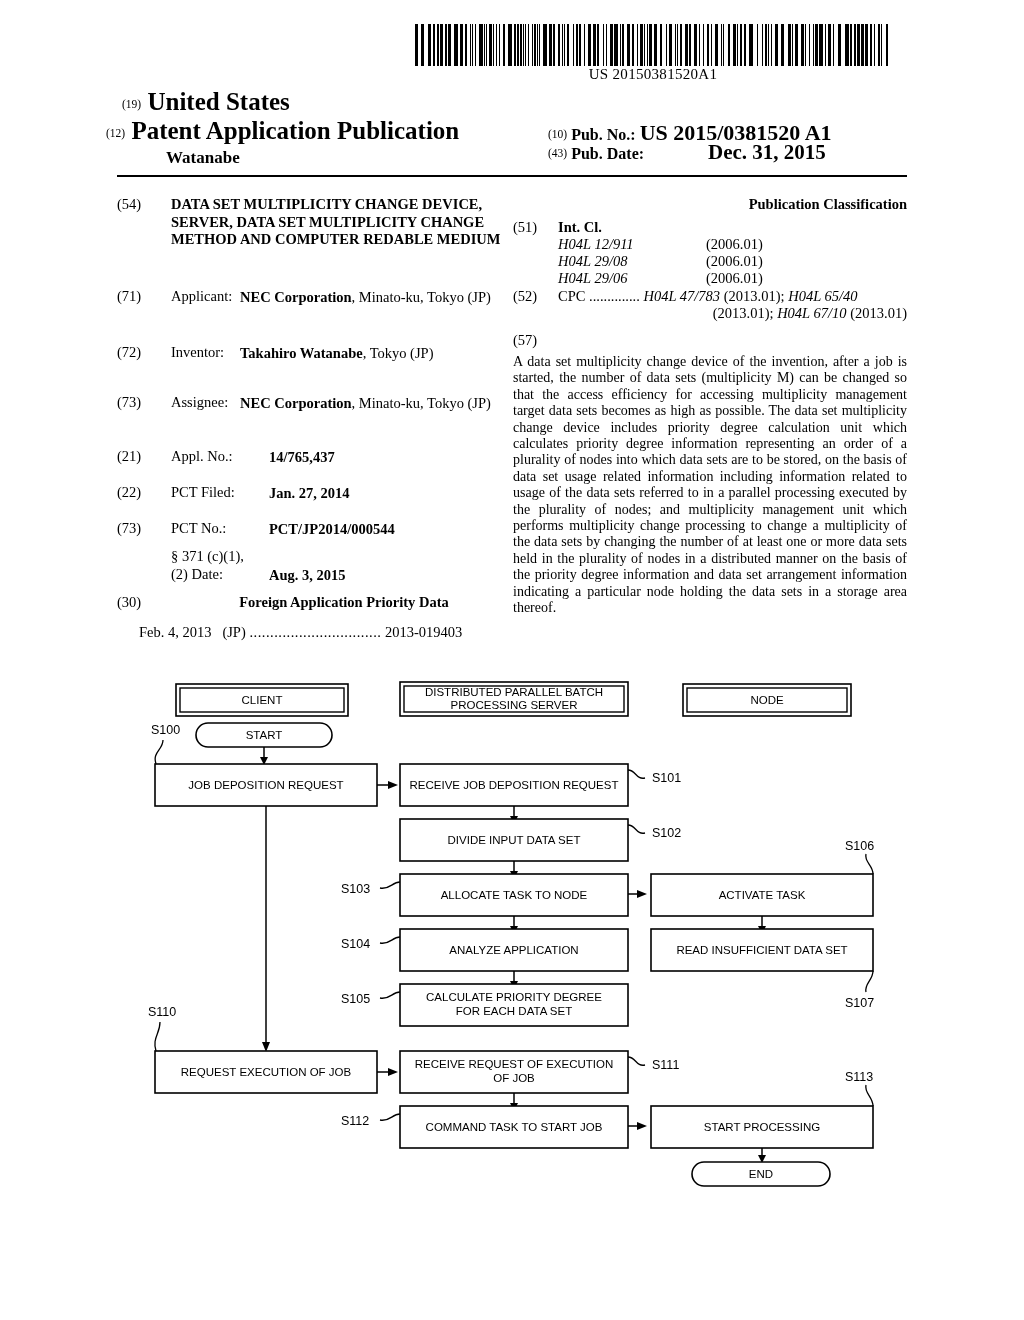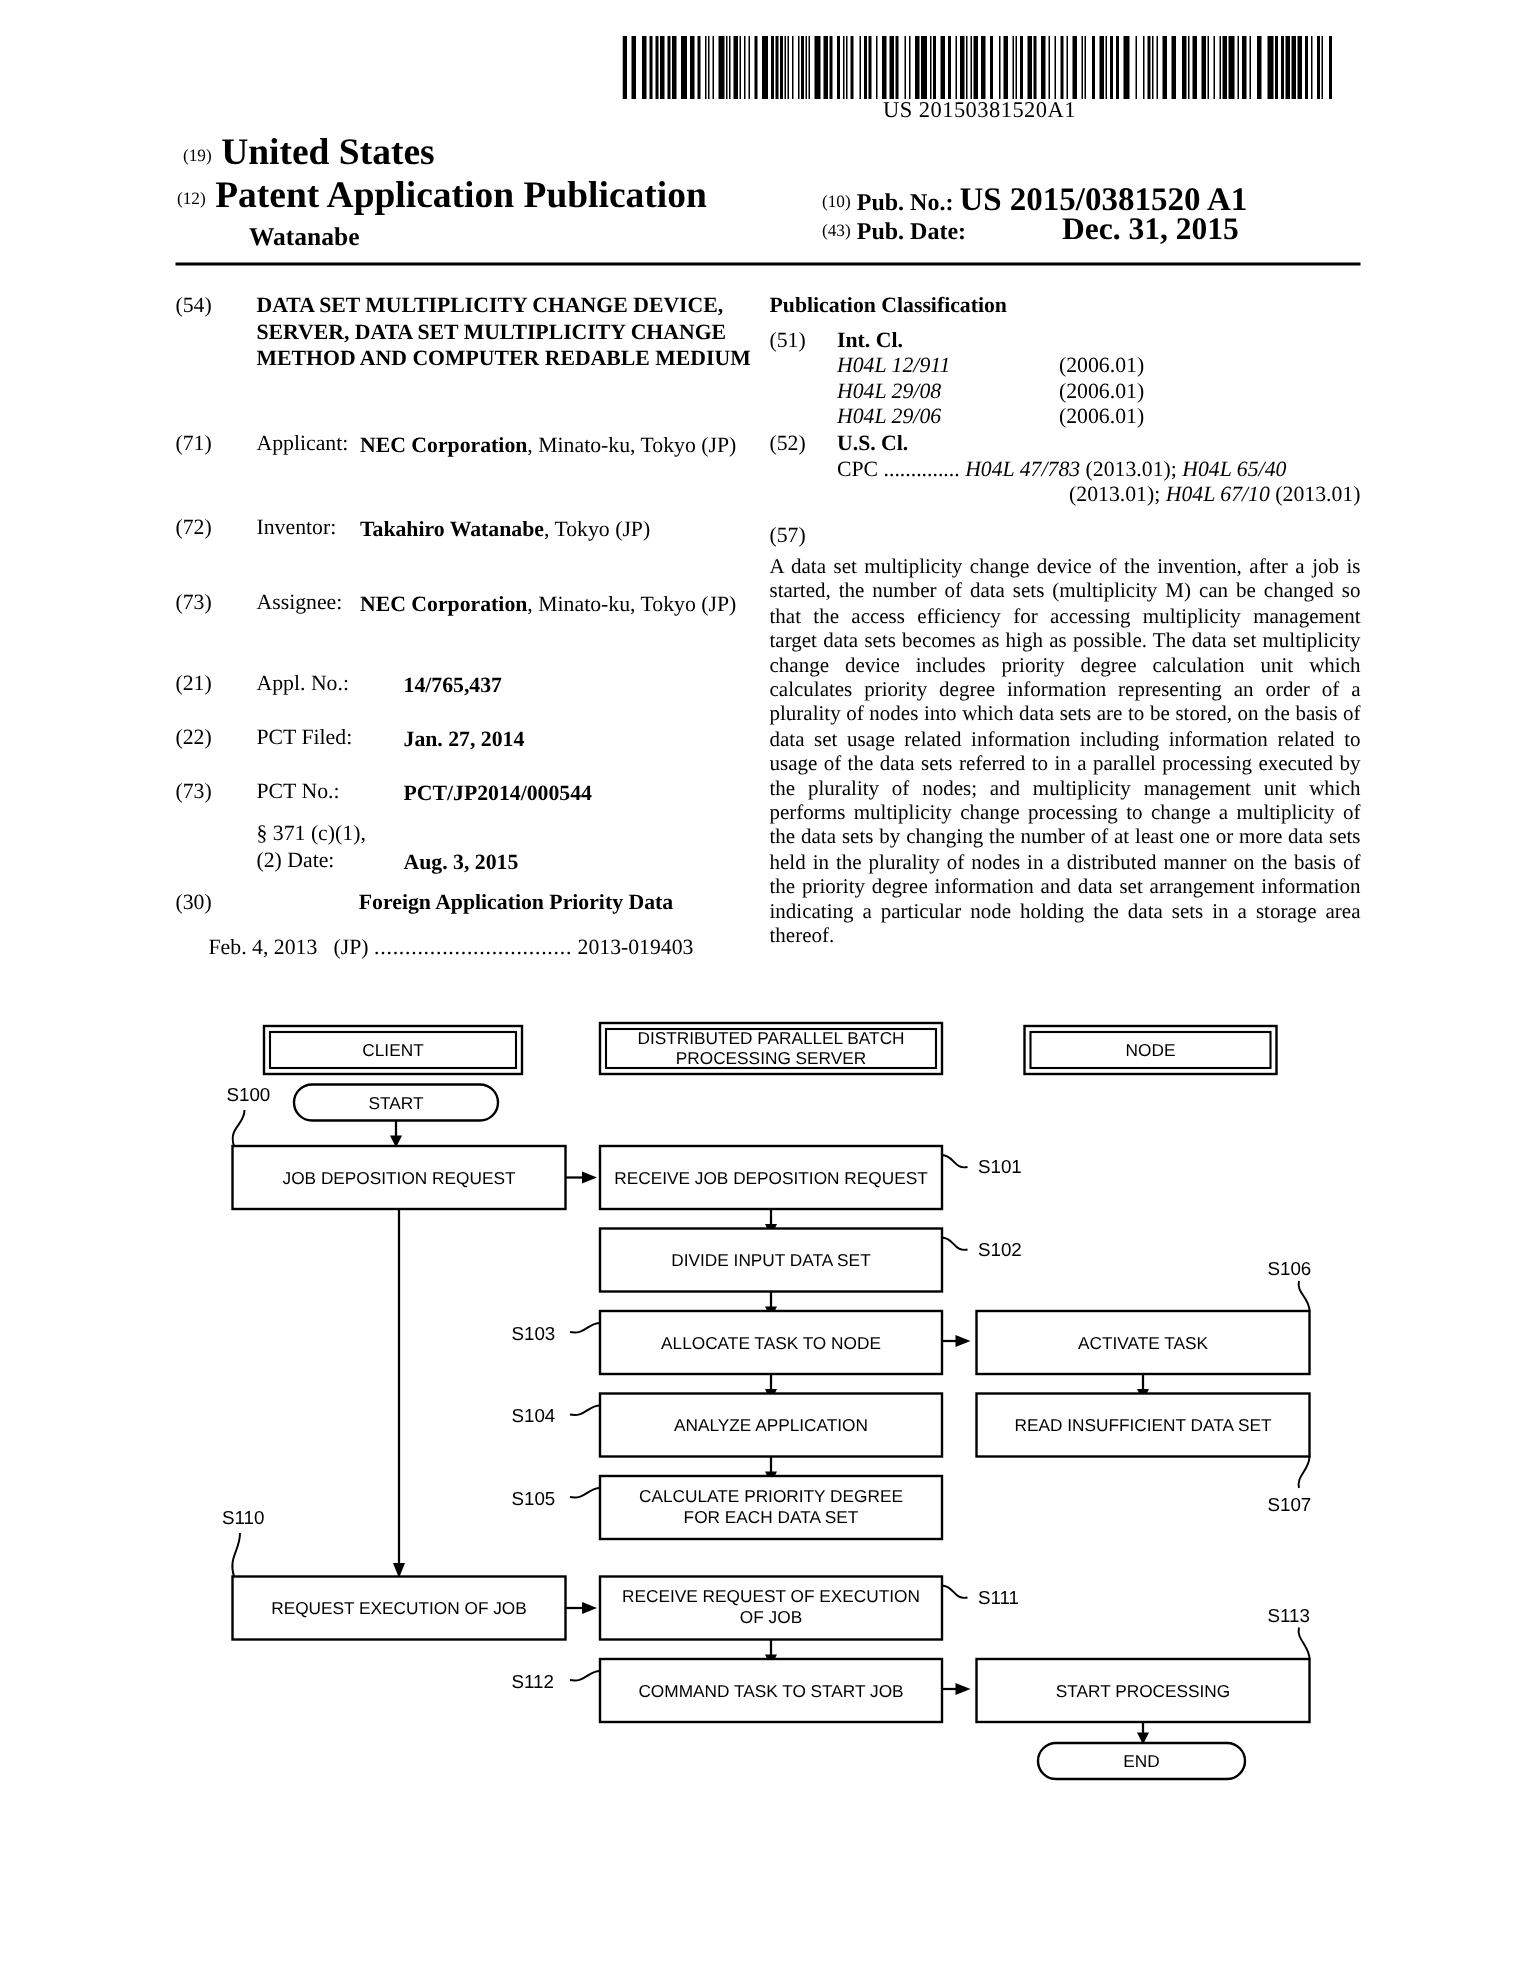--- a/index.html
+++ b/index.html
@@ -30,21 +30,21 @@
   .paren-sm {
     font-size: 11px; vertical-align: 2px;
     font-family: "Liberation Serif", serif;
   }
   #us-line {
     position: absolute; left: 122px; top: 88px;
     font-size: 25px; font-weight: bold;
   }
   #us-line .paren-sm { font-weight: normal; font-size: 11.5px; }
   #pap-line {
-    position: absolute; left: 118px; top: 117px;
+    position: absolute; left: 106px; top: 117px;
     font-size: 25px; font-weight: bold; white-space: nowrap;
   }
   #pap-line .paren-sm { font-weight: normal; font-size: 11.5px; }
   #author-line {
     position: absolute; left: 166px; top: 148px;
     font-size: 17px; font-weight: bold;
   }
   #pubno-line {
     position: absolute; left: 548px; top: 120px;
     font-size: 16px; font-weight: bold; white-space: nowrap;
@@ -99,21 +99,21 @@
   }
   #foreign-row {
     position: absolute; left: 22px; top: 428px; width: 370px;
     font-size: 14.5px; white-space: nowrap;
   }
   #foreign-row .dots { letter-spacing: .5px; }
 
   
   #right-col { position: absolute; left: 513px; top: 196px; width: 394px; }
   #pub-class-head {
-    text-align: left; font-size: 14.5px; font-weight: bold;
+    text-align: right; font-size: 14.5px; font-weight: bold;
     margin-bottom: 6px;
   }
   .cls-row { position: relative; font-size: 14.5px; line-height: 17px; }
   .cls-code { position: absolute; left: 0; top: 0; width: 40px; }
   .cls-body { margin-left: 45px; }
   .ital-b { font-style: italic; font-weight: normal; }
   .cls-ipc { position: relative; height: 17px; }
   .cls-ipc .sym { position: absolute; left: 0; top: 0; }
   .cls-ipc .ver { position: absolute; left: 148px; top: 0; }
 
@@ -370,21 +370,20 @@
         <div class="cls-ipc">
           <span class="sym ital-b">H04L 29/06</span>
           <span class="ver">(2006.01)</span>
         </div>
       </div>
     </div>
 
     <div class="cls-row" style="margin-top:1px;">
       <span class="cls-code">(52)</span>
       <div class="cls-body">
-        <div class="b">U.S. Cl.</div>
         <div><span>CPC ..............</span> <span class="ital-b">H04L 47/783</span><span> (2013.01); </span><span class="ital-b">H04L 65/40</span></div>
         <div style="text-align:right;"><span>(2013.01); </span><span class="ital-b">H04L 67/10</span><span> (2013.01)</span></div>
       </div>
     </div>
 
     <div id="abstract-head">
       <span class="code">(57)</span>
     </div>
     <div id="abstract-text">A data set multiplicity change device of the invention, after a job is started, the number of data sets (multiplicity M) can be changed so that the access efficiency for accessing multiplicity management target data sets becomes as high as possible. The data set multiplicity change device includes priority degree calculation unit which calculates priority degree information representing an order of a plurality of nodes into which data sets are to be stored, on the basis of data set usage related information including information related to usage of the data sets referred to in a parallel processing executed by the plurality of nodes; and multiplicity management unit which performs multiplicity change processing to change a multiplicity of the data sets by changing the number of at least one or more data sets held in the plurality of nodes in a distributed manner on the basis of the priority degree information and data set arrangement information indicating a particular node holding the data sets in a storage area thereof.</div>
   </div>

